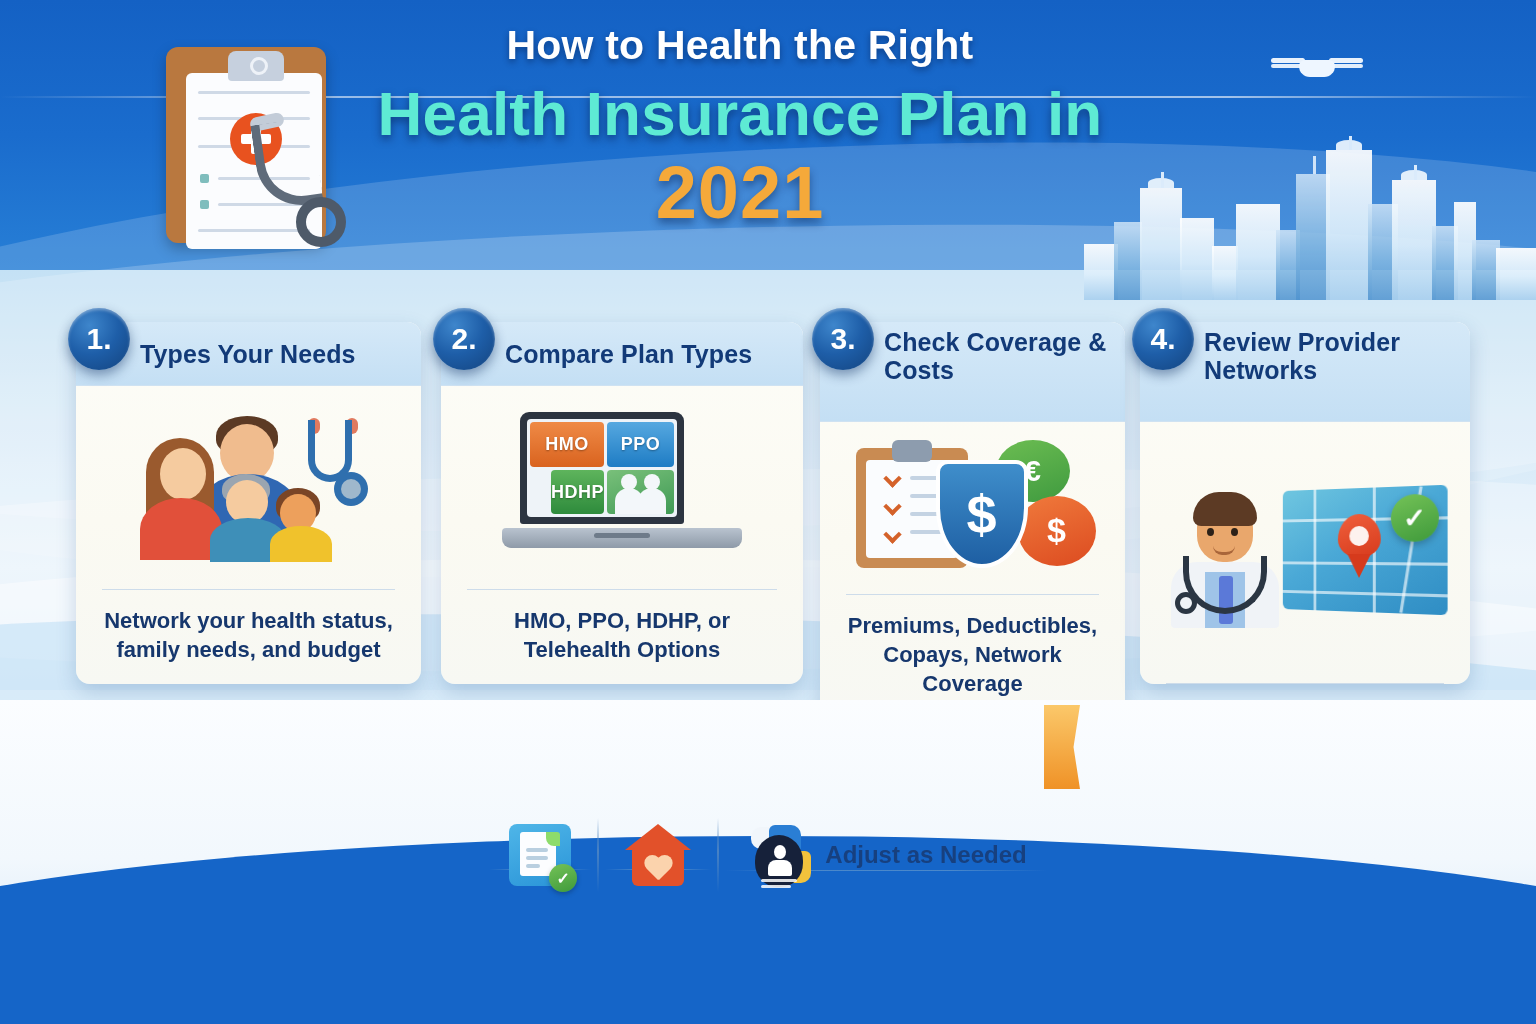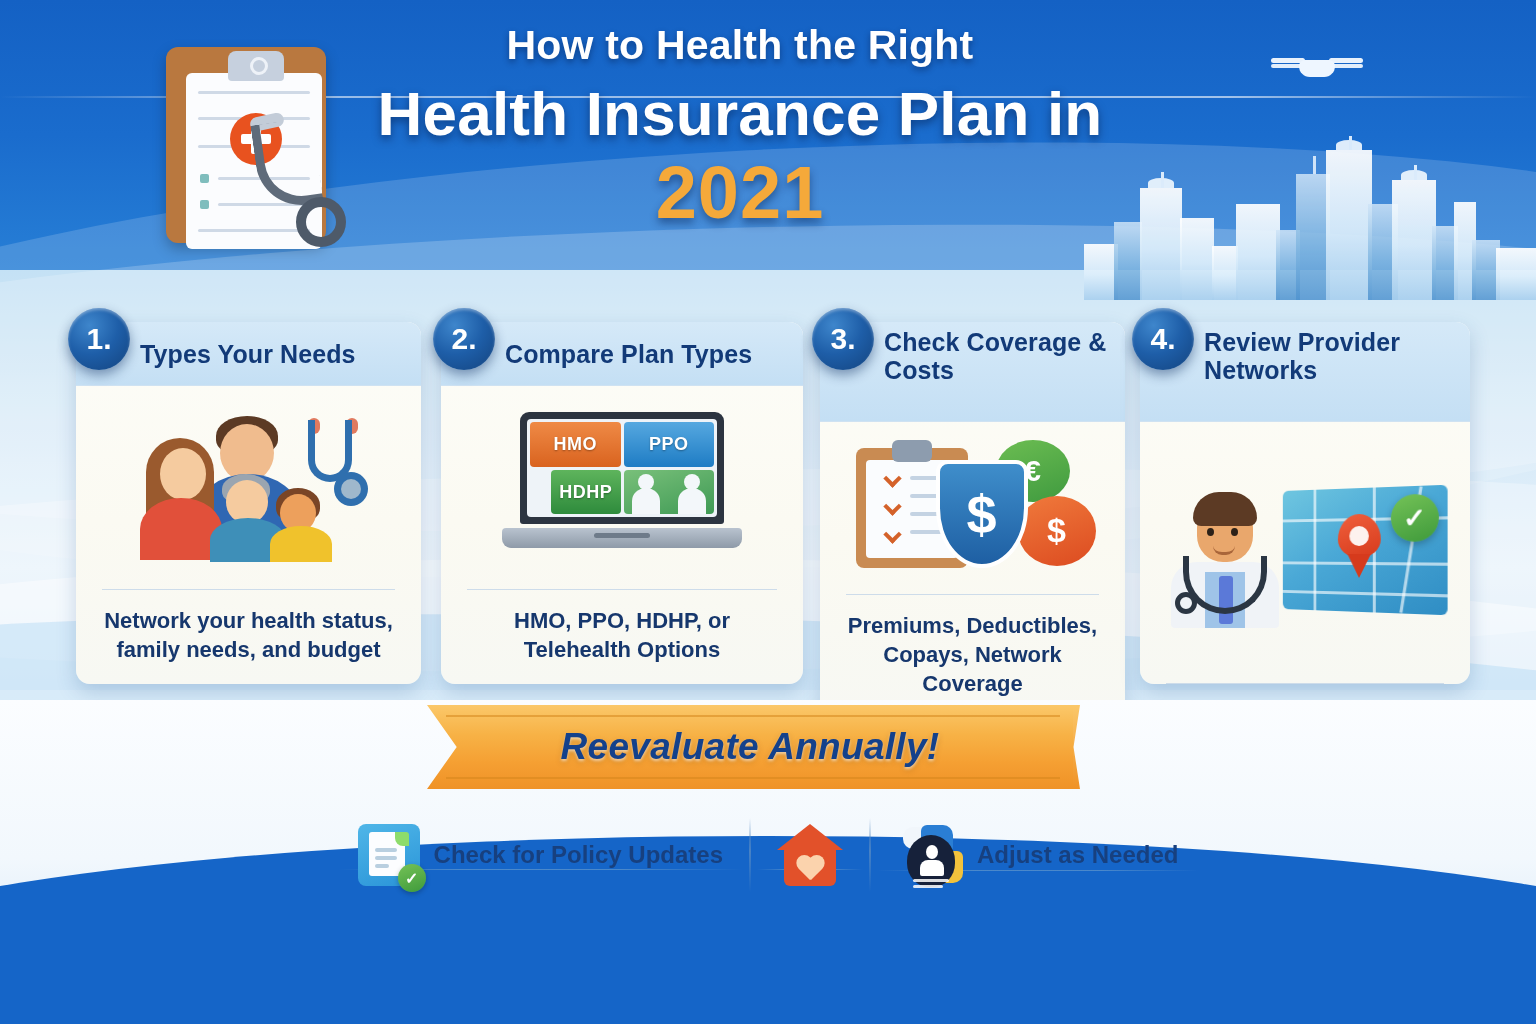--- a/index.html
+++ b/index.html
@@ -74,21 +74,21 @@
   .steth .tube { position:absolute; left:10px; top:0; width:62px; height:86px; border:9px solid #5f6b7a; border-top:none; border-right:none; border-radius:0 0 0 46px; transform:rotate(-8deg); }
   .steth .bell { position:absolute; left:50px; top:76px; width:50px; height:50px; border:10px solid #4e5a69; border-radius:50%; }
   .steth .ear { position:absolute; left:4px; top:-6px; width:34px; height:14px; background:#c3ccd8; border-radius:8px; transform:rotate(-12deg); }
 
   .title-wrap { position:absolute; left:330px; top:22px; width:820px; }
   .t-line1 {
     font-size:41px; font-weight:700; color:#ffffff; text-align:center; letter-spacing:.2px;
     text-shadow:0 3px 6px rgba(0,20,60,.45); line-height:1.15;
   }
   .t-line2 {
-    font-size:62px; font-weight:700; color:#ffffff; text-align:center; letter-spacing:.2px;
+    font-size:62px; font-weight:700; color:#5eead4; text-align:center; letter-spacing:.2px;
     text-shadow:0 4px 9px rgba(0,20,60,.5); line-height:1.2; margin-top:8px;
   }
   .t-year {
     font-size:74px; font-weight:700; color:#f5a93a; text-align:center; letter-spacing:1px;
     text-shadow:0 5px 8px rgba(0,25,70,.45); line-height:1; margin-top:4px;
   }
 
   
   .cards { position:absolute; left:0; top:300px; width:1536px; height:395px; }
   .card {
@@ -126,21 +126,21 @@
   .head-c { position:absolute; border-radius:50%; }
   .hair { position:absolute; border-radius:50% 50% 40% 40%; }
   .steth2 { position:absolute; right:2px; top:8px; width:72px; height:98px; }
   .steth2 .t { position:absolute; left:8px; top:0; width:44px; height:62px; border:7px solid #2f6fae; border-top:none; border-radius:0 0 34px 34px; }
   .steth2 .b { position:absolute; left:34px; top:52px; width:34px; height:34px; border-radius:50%; background:#2f6fae; }
   .steth2 .b:after { content:""; position:absolute; inset:7px; border-radius:50%; background:#9fb8cc; }
   .steth2 .e { position:absolute; width:12px; height:16px; background:#e07a5f; border-radius:6px; top:-2px; }
 
   
   .laptop { position:relative; width:240px; height:150px; }
-  .lid { position:absolute; left:18px; top:0; width:204px; height:112px; background:#2c3440; border-radius:9px 9px 3px 3px; padding:7px; }
+  .lid { position:absolute; left:18px; top:0; width:164px; height:112px; background:#2c3440; border-radius:9px 9px 3px 3px; padding:7px; }
   .screen { width:100%; height:100%; background:#eef3f8; border-radius:4px; display:grid; grid-template-columns:1fr 1fr; grid-template-rows:1fr 1fr; gap:3px; padding:3px; }
   .tile { border-radius:4px; display:flex; align-items:center; justify-content:center; color:#fff; font-weight:700; font-size:18px; letter-spacing:.5px; text-shadow:0 1px 2px rgba(0,0,0,.35); }
   .tile.o { background:linear-gradient(180deg,#ef8a46 0%,#d9631f 100%); }
   .tile.b { background:linear-gradient(180deg,#56a8e0 0%,#1e7cc4 100%); }
   .tile.g { background:linear-gradient(180deg,#5eb45c 0%,#2e8b3c 100%);margin-left:21px; }
   .tile.v { background:linear-gradient(160deg,#79c07a 0%,#3f9a55 100%); position:relative; overflow:hidden; }
   .tile.v .p1, .tile.v .p2 { position:absolute; bottom:0; background:#f3f7fa; border-radius:50% 50% 0 0; }
   .tile.v .p1 { left:8px; width:28px; height:26px; }
   .tile.v .p2 { right:8px; width:28px; height:26px; }
   .tile.v .h1, .tile.v .h2 { position:absolute; border-radius:50%; background:#f3f7fa; }
@@ -448,38 +448,34 @@
       </div>
       <div class="divider"></div>
     </div>
   </div>
 
   <div class="bg-white-bowl"></div>
   <div class="bg-blue-floor"></div>
 
   <div class="ribbon-wrap">
     <div class="ribbon-right-notch"></div>
-    <div class="ribbon">
-      <span class="ribbon-text">Reevaluate Annually!</span>
-    </div>
   </div>
 
   <div class="footer">
 
     <div class="fitem">
       <div class="fline"></div>
       <div class="icn-doc">
         <div class="sheet"></div>
         <div class="fold"></div>
         <div class="l" style="top:24px; width:22px;"></div>
         <div class="l" style="top:32px; width:22px;"></div>
         <div class="l" style="top:40px; width:14px;"></div>
         <div class="tick">✓</div>
       </div>
-      <div class="flabel">Check for Policy Updates</div>
     </div>
 
     <div class="fsep"></div>
 
     <div class="fitem">
       <div class="fline"></div>
       <div class="icn-home">
         <div class="roof"></div>
         <div class="body"></div>
         <div class="heart"></div>

